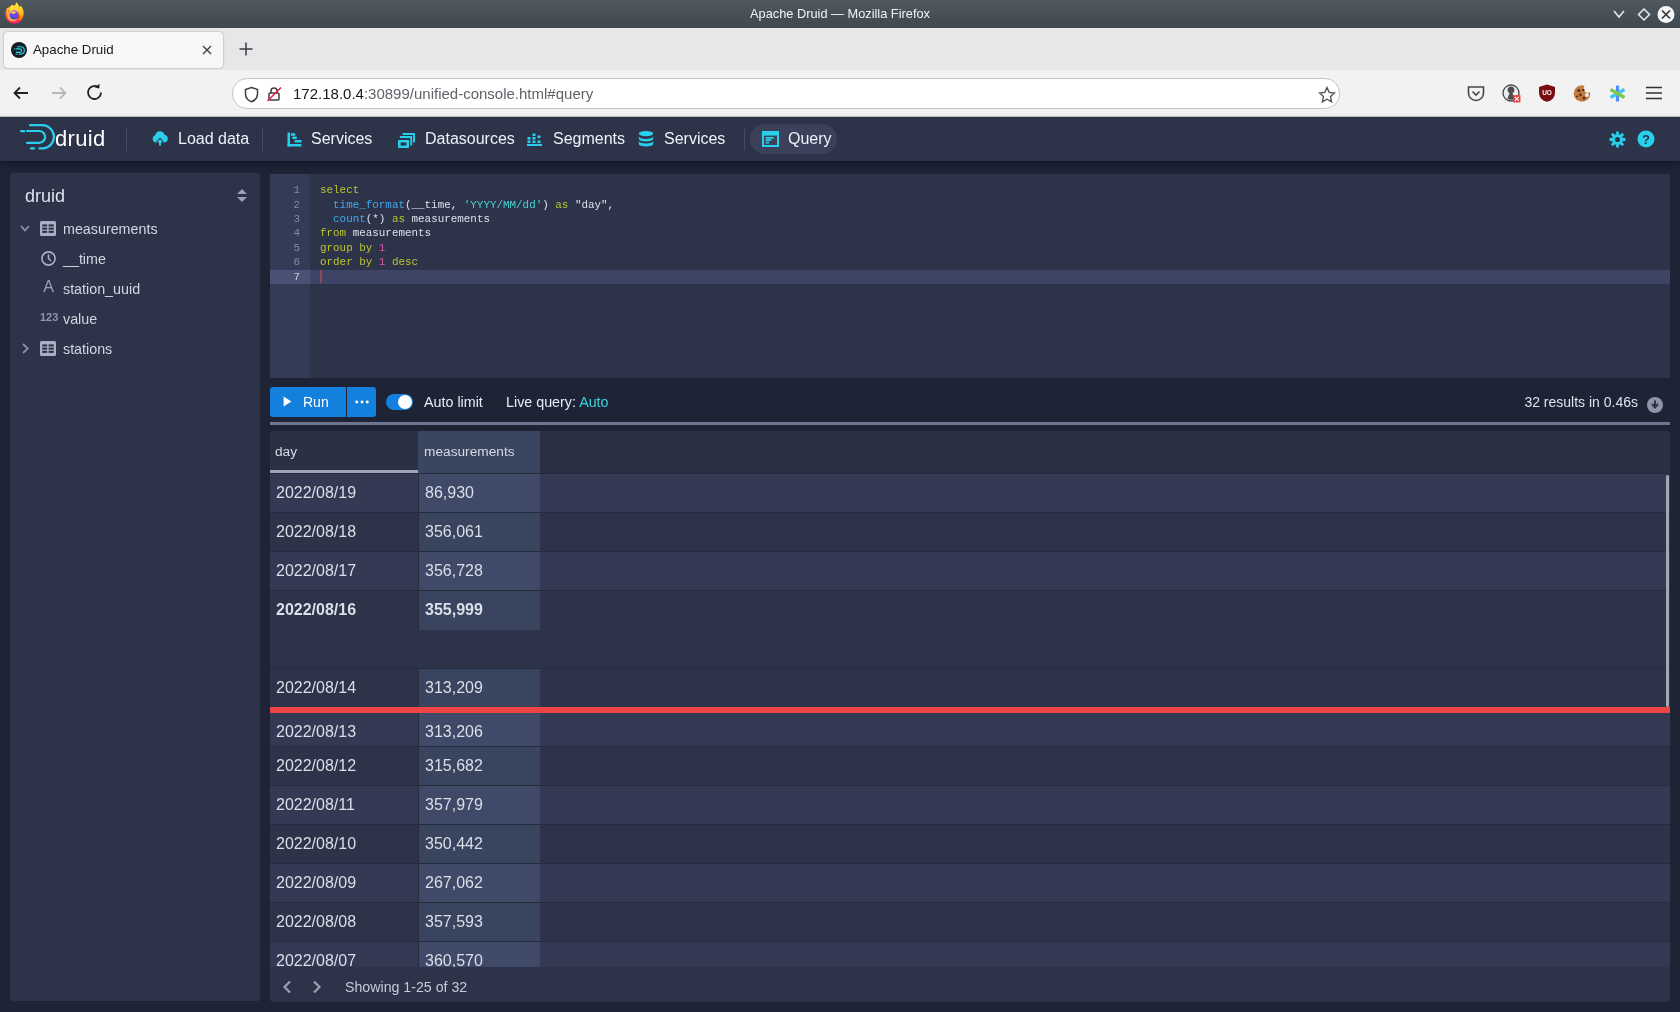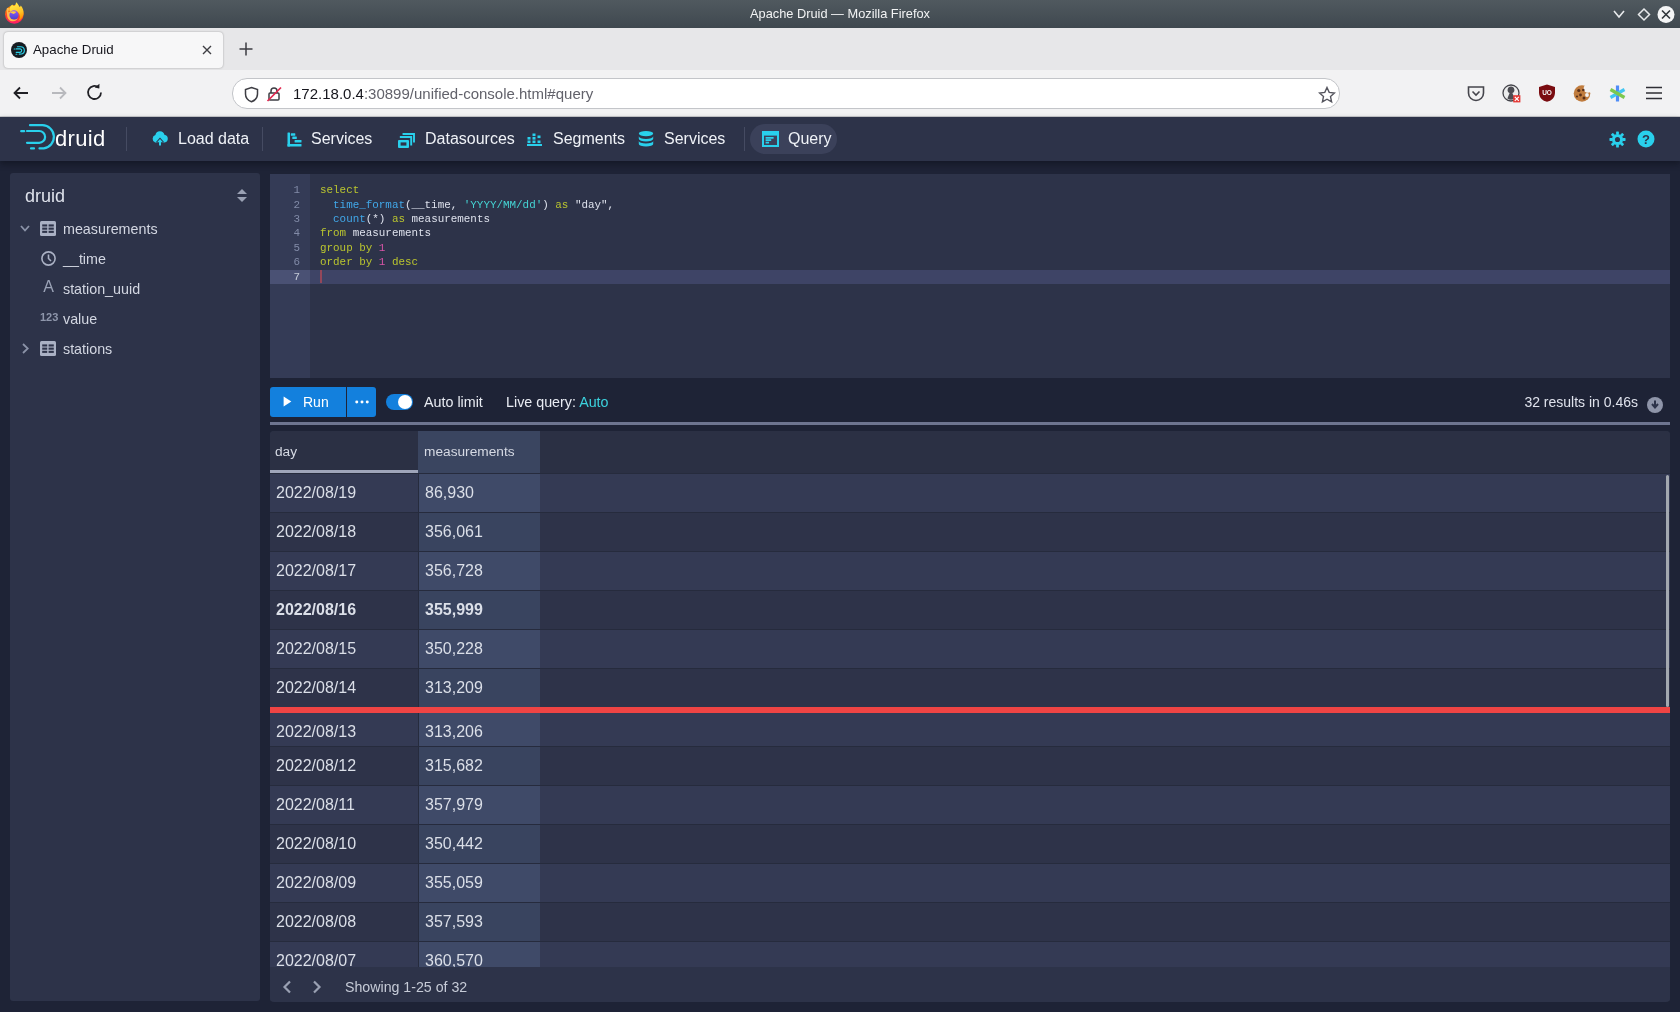--- a/index.html
+++ b/index.html
@@ -402,26 +402,20 @@
         <div style="position:absolute;left:148px;top:0;width:1px;height:39px;background:#262b3d;"></div>
         <div style="position:absolute;left:149px;top:0;width:121px;height:39px;background:#3f4a68;"></div>
         <div class="measc" style="left:155px;width:47px;text-align:right;">356,728</div>
       </div>
     <div class="row" style="top:159.5px;background:#2e3349;border-top:1px solid #262b3d;font-weight:bold;">
         <div class="dayc" style="left:6px;width:142px;">2022/08/16</div>
         <div style="position:absolute;left:148px;top:0;width:1px;height:39px;background:#262b3d;"></div>
         <div style="position:absolute;left:149px;top:0;width:121px;height:39px;background:#39445f;"></div>
         <div class="measc" style="left:155px;width:47px;text-align:right;">355,999</div>
       </div>
-    <div class="row" style="top:198.5px;background:#343a54;border-top:1px solid #262b3d;">
-        <div class="dayc" style="left:6px;width:142px;">2022/08/15</div>
-        <div style="position:absolute;left:148px;top:0;width:1px;height:39px;background:#262b3d;"></div>
-        <div style="position:absolute;left:149px;top:0;width:121px;height:39px;background:#3f4a68;"></div>
-        <div class="measc" style="left:155px;width:47px;text-align:right;">350,228</div>
-      </div>
     <div class="row" style="top:237.5px;background:#2e3349;border-top:1px solid #262b3d;">
         <div class="dayc" style="left:6px;width:142px;">2022/08/14</div>
         <div style="position:absolute;left:148px;top:0;width:1px;height:39px;background:#262b3d;"></div>
         <div style="position:absolute;left:149px;top:0;width:121px;height:39px;background:#39445f;"></div>
         <div class="measc" style="left:155px;width:47px;text-align:right;">313,209</div>
       </div>
     <div class="row" style="top:276.5px;background:#343a54;border-top:6px solid #ef4444;">
         <div class="dayc" style="left:6px;width:142px;">2022/08/13</div>
         <div style="position:absolute;left:148px;top:0;width:1px;height:39px;background:#262b3d;"></div>
         <div style="position:absolute;left:149px;top:0;width:121px;height:39px;background:#3f4a68;"></div>
@@ -442,21 +436,21 @@
     <div class="row" style="top:393.5px;background:#2e3349;border-top:1px solid #262b3d;">
         <div class="dayc" style="left:6px;width:142px;">2022/08/10</div>
         <div style="position:absolute;left:148px;top:0;width:1px;height:39px;background:#262b3d;"></div>
         <div style="position:absolute;left:149px;top:0;width:121px;height:39px;background:#39445f;"></div>
         <div class="measc" style="left:155px;width:47px;text-align:right;">350,442</div>
       </div>
     <div class="row" style="top:432.5px;background:#343a54;border-top:1px solid #262b3d;">
         <div class="dayc" style="left:6px;width:142px;">2022/08/09</div>
         <div style="position:absolute;left:148px;top:0;width:1px;height:39px;background:#262b3d;"></div>
         <div style="position:absolute;left:149px;top:0;width:121px;height:39px;background:#3f4a68;"></div>
-        <div class="measc" style="left:155px;width:47px;text-align:right;">355,059</div>
+        <div class="measc" style="left:155px;width:47px;text-align:right;">267,062</div>
       </div>
     <div class="row" style="top:471.5px;background:#2e3349;border-top:1px solid #262b3d;">
         <div class="dayc" style="left:6px;width:142px;">2022/08/08</div>
         <div style="position:absolute;left:148px;top:0;width:1px;height:39px;background:#262b3d;"></div>
         <div style="position:absolute;left:149px;top:0;width:121px;height:39px;background:#39445f;"></div>
         <div class="measc" style="left:155px;width:47px;text-align:right;">357,593</div>
       </div>
     <div class="row" style="top:510.5px;background:#343a54;border-top:1px solid #262b3d;">
         <div class="dayc" style="left:6px;width:142px;">2022/08/07</div>
         <div style="position:absolute;left:148px;top:0;width:1px;height:39px;background:#262b3d;"></div>

